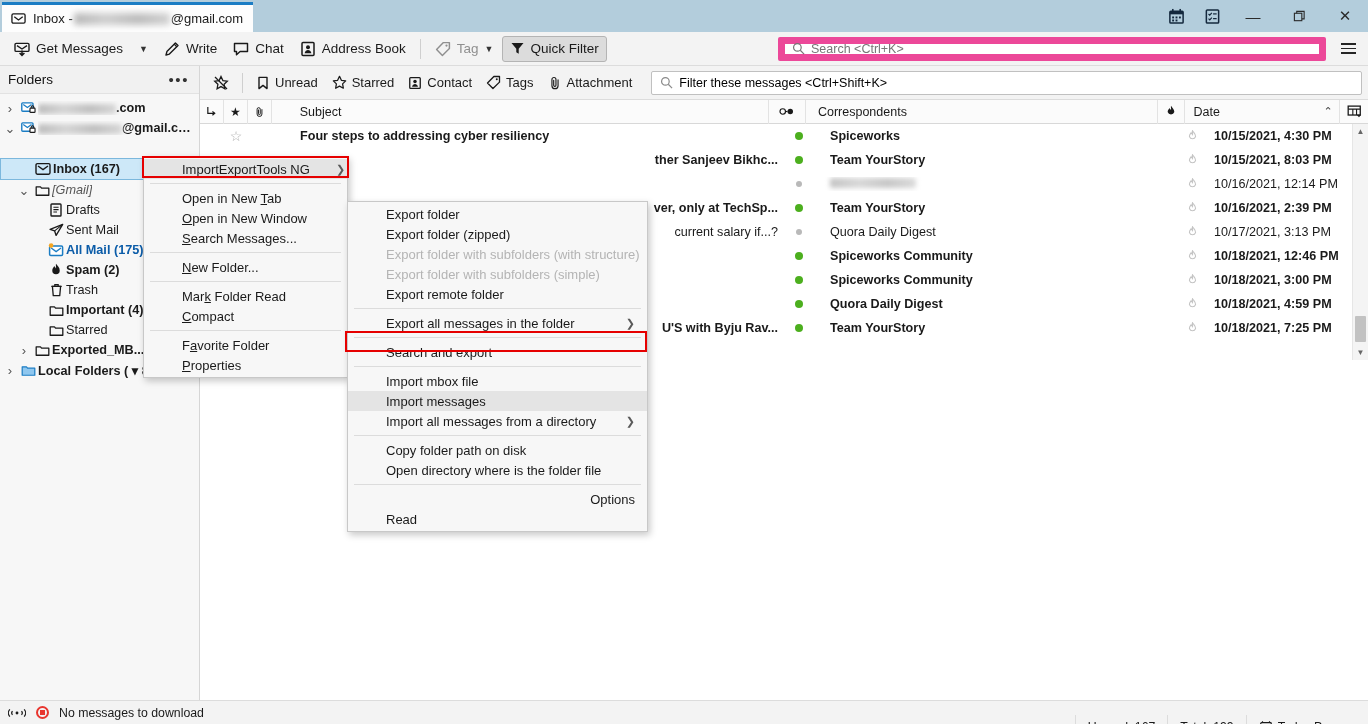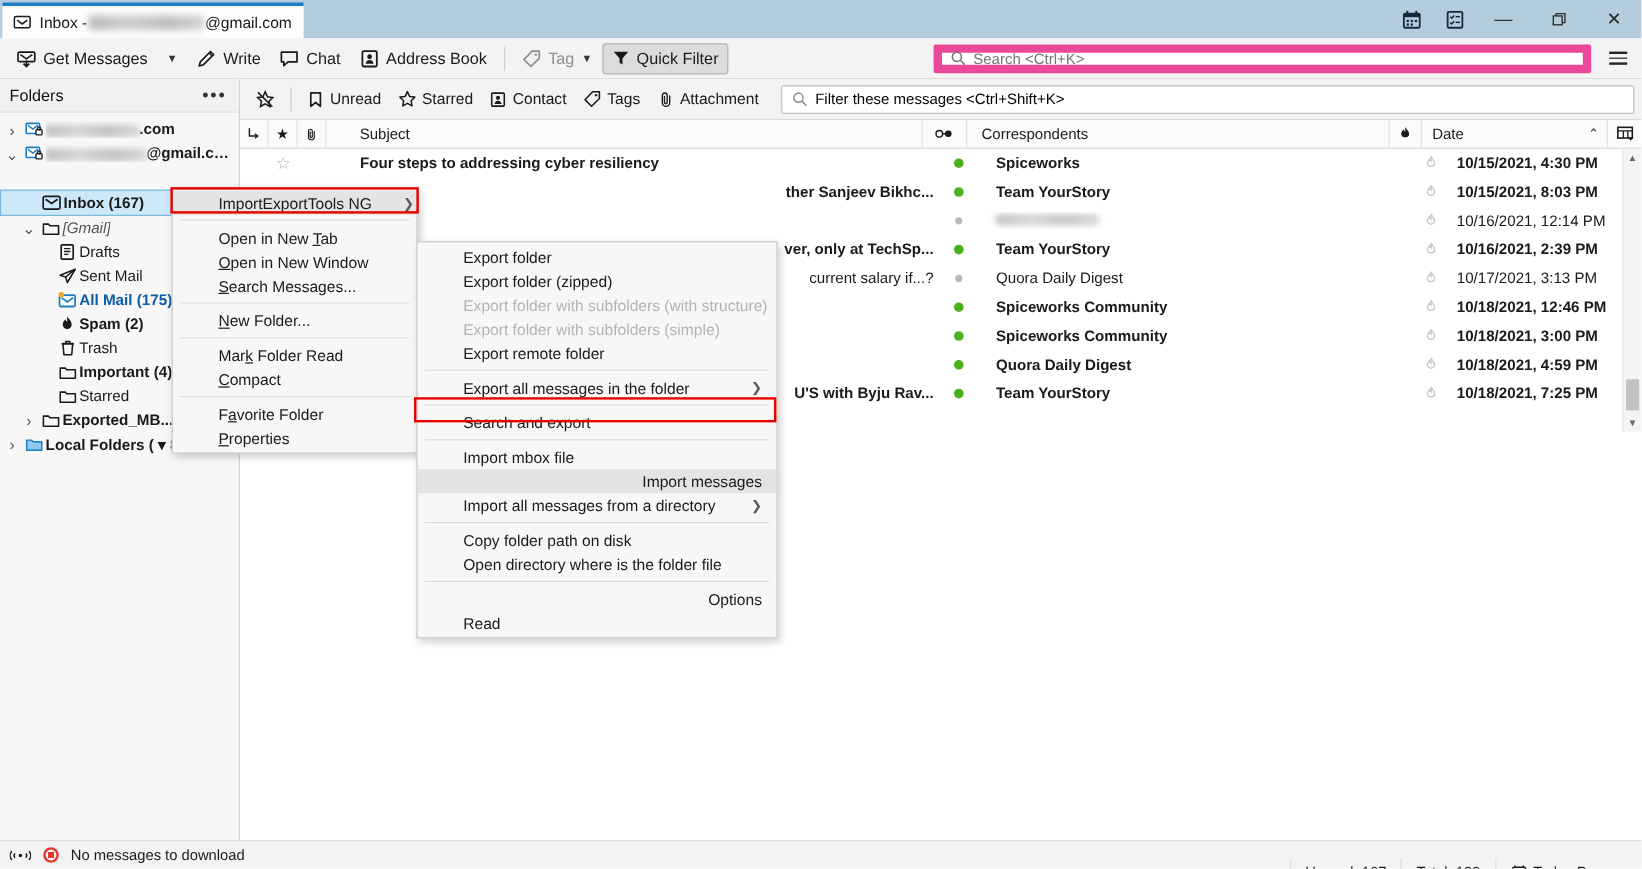--- a/index.html
+++ b/index.html
@@ -784,21 +784,21 @@
         <span class="arr">❯</span>
       </div>
       <div class="msep"></div>
       <div class="mi" style="padding-left: 38px;">
         <span>Search and export</span>
       </div>
       <div class="msep"></div>
       <div class="mi" style="padding-left: 38px;">
         <span>Import mbox file</span>
       </div>
-      <div class="mi hl" style="padding-left: 38px; justify-content: flex-end;">
+      <div class="mi hl" style="padding-left: 38px;">
         <span>Import messages</span>
       </div>
       <div class="mi" style="padding-left: 38px;">
         <span>Import all messages from a directory</span>
         <span class="arr">❯</span>
       </div>
       <div class="msep"></div>
       <div class="mi" style="padding-left: 38px;">
         <span>Copy folder path on disk</span>
       </div>

